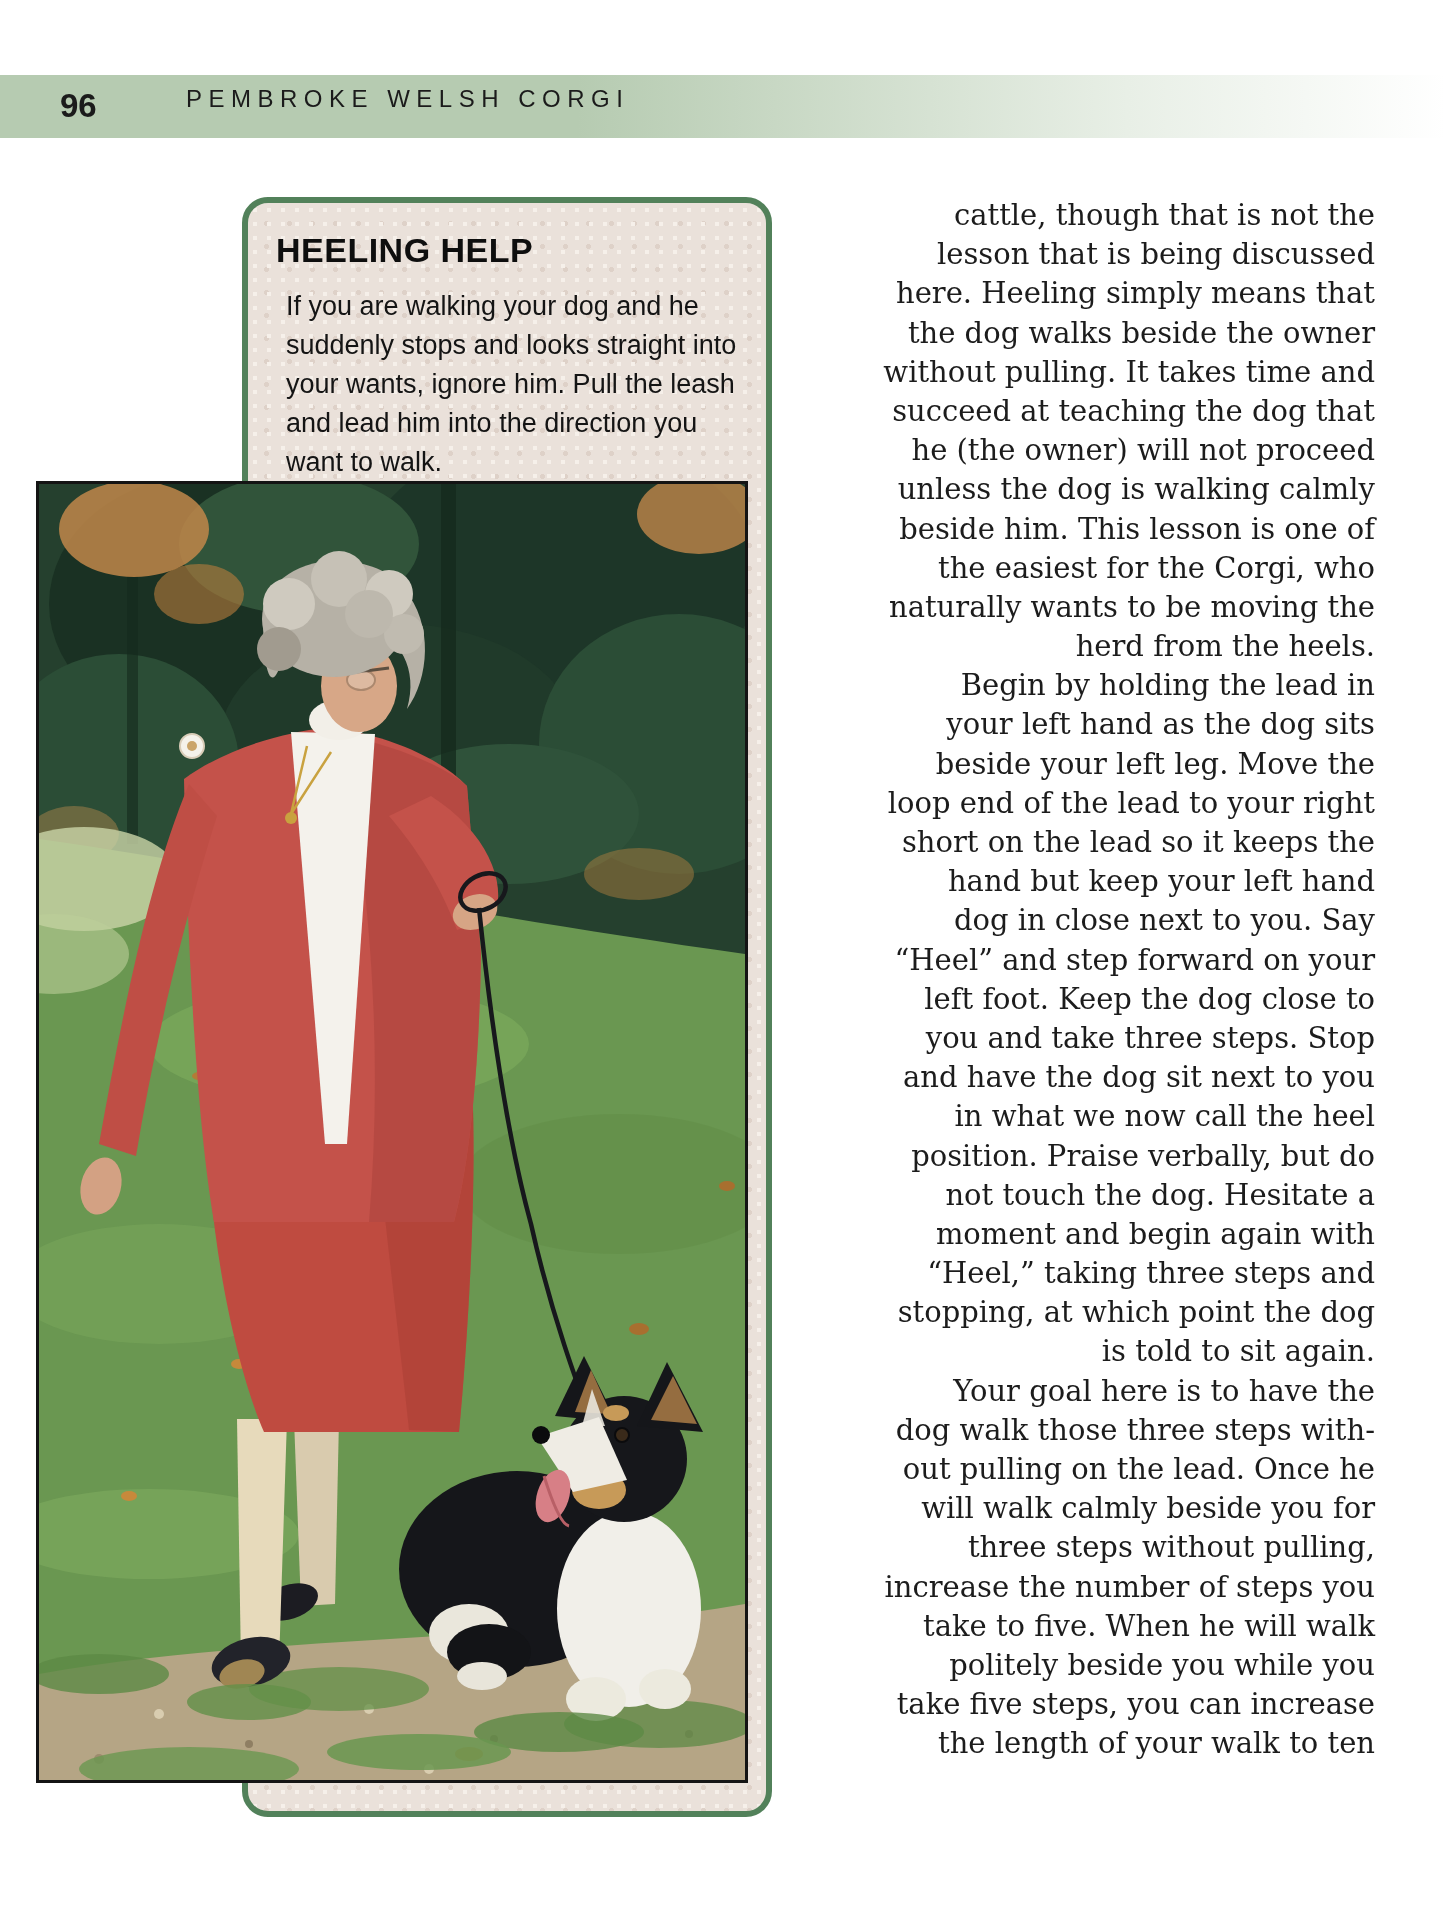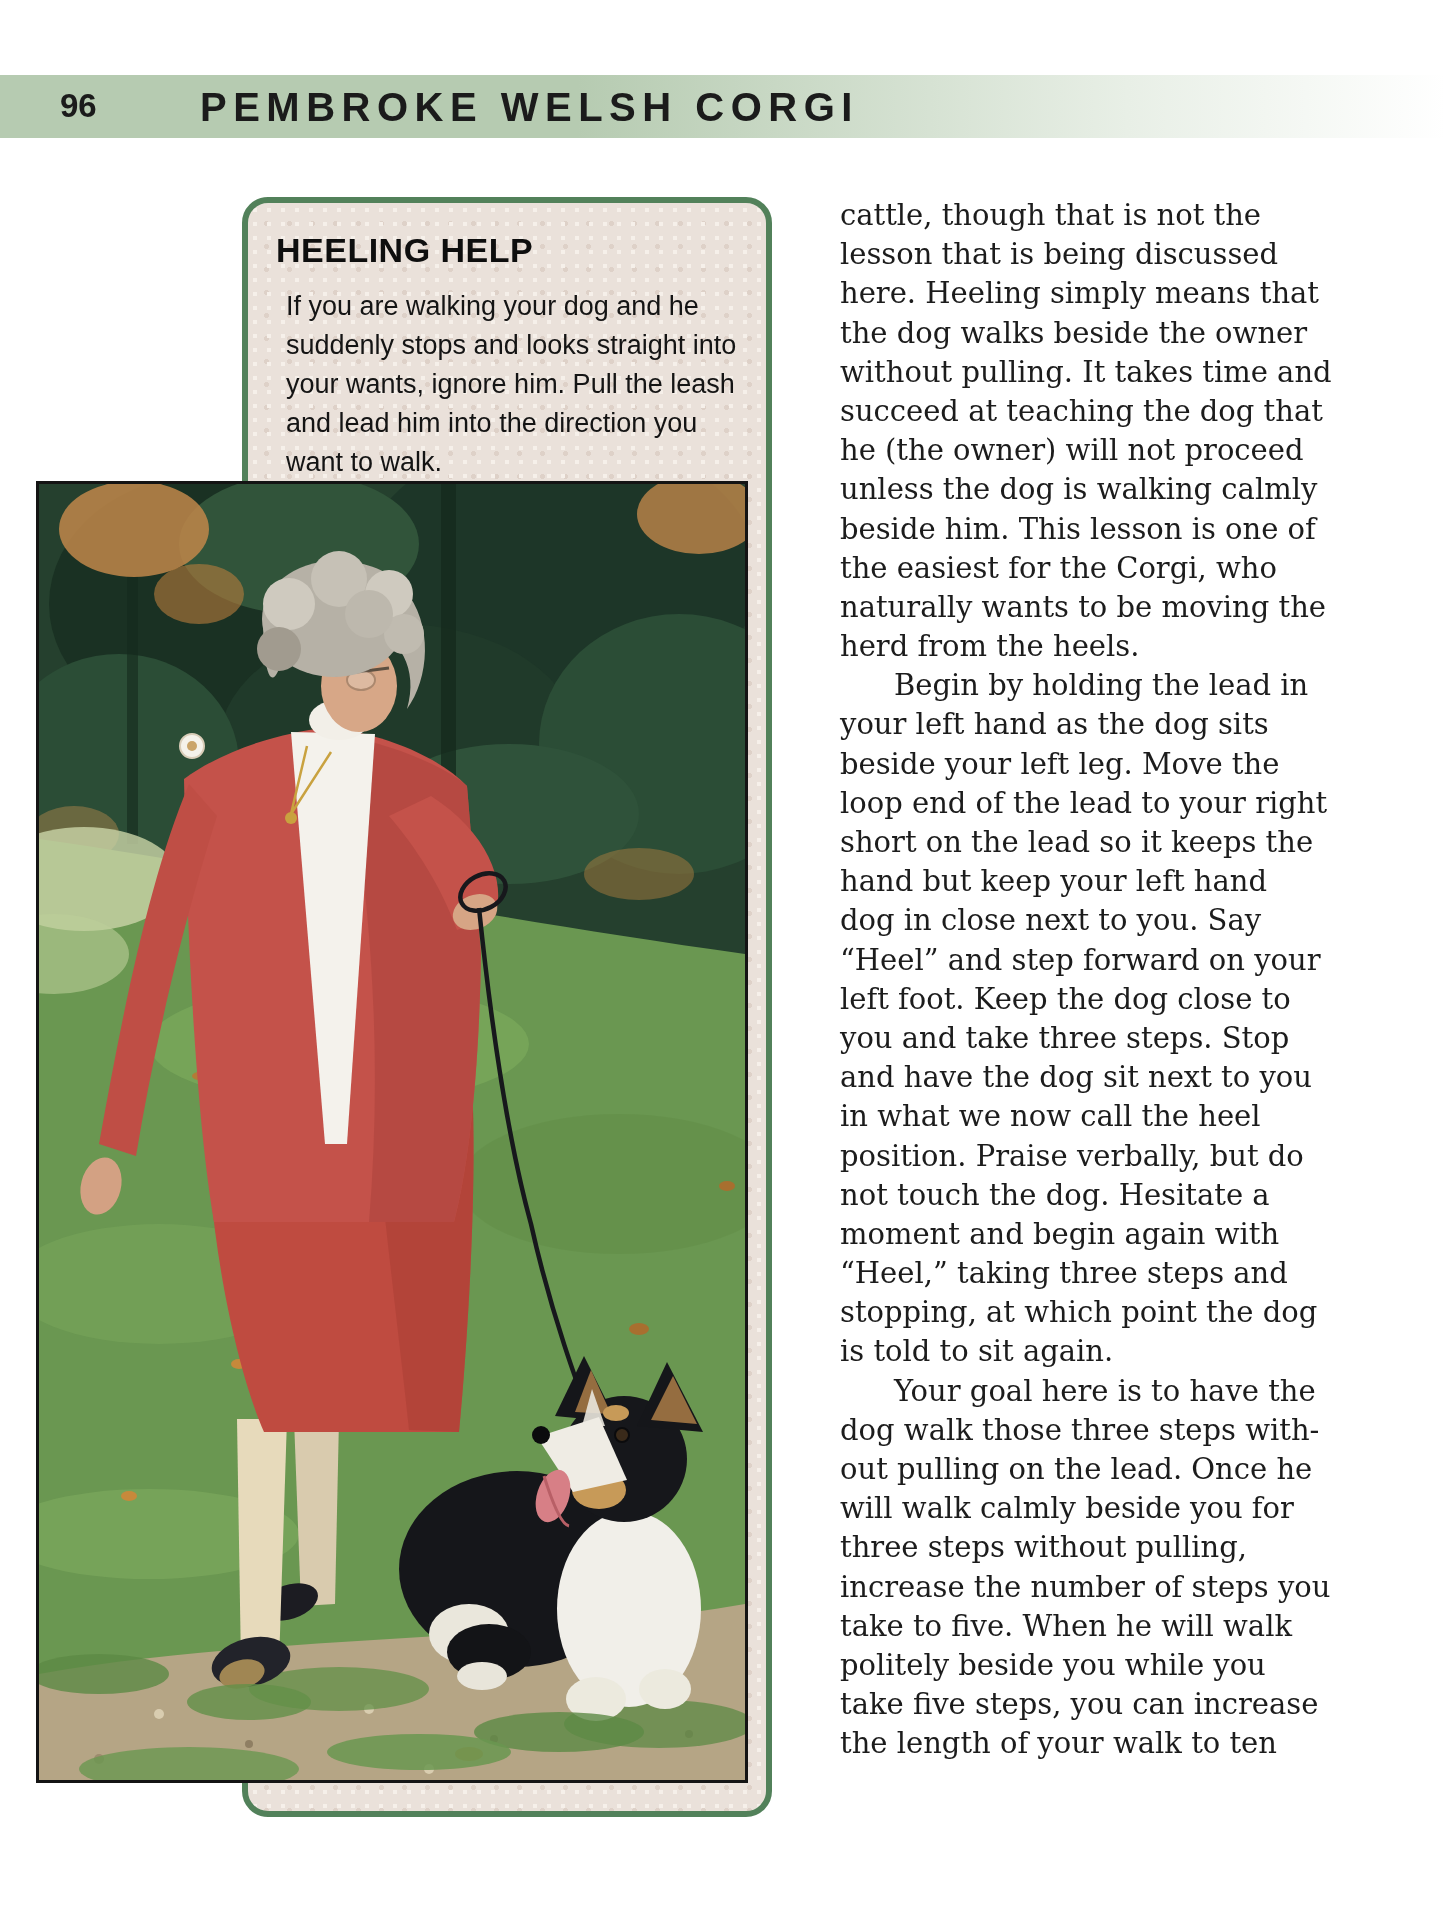--- a/index.html
+++ b/index.html
@@ -10,22 +10,22 @@
   
   .header-band{
     position:absolute;left:0;top:75px;width:1445px;height:63px;
     background:linear-gradient(to right,#b6cbb1 0%,#b6cbb1 40%,#e8efe6 78%,#ffffff 100%);
   }
   .page-num{
     position:absolute;left:60px;top:12px;
     font-size:33px;font-weight:700;color:#1b1b1b;
   }
   .header-title{
-    position:absolute;left:200px;top:10px;
-    font-size:40px;font-weight:700;letter-spacing:6.5px;color:#1b1b1b;
+    position:absolute;left:186px;top:10px;
+    font-size:24px;font-weight:400;letter-spacing:6.5px;color:#1b1b1b;
     white-space:nowrap;
   }
   
   .heel-box{
     position:absolute;left:242px;top:197px;width:530px;height:1620px;
     box-sizing:border-box;border:6px solid #52815a;border-radius:26px;
     background-color:#eae1da;
     background-image:
       radial-gradient(#f6f0ea 22%, rgba(0,0,0,0) 23%),
       radial-gradient(#ded1c8 16%, rgba(0,0,0,0) 17%);
@@ -45,21 +45,21 @@
   .photo{
     position:absolute;left:39px;top:484px;width:706px;height:1296px;
     box-sizing:content-box;border:3px solid #141414;background:#34523c;
     margin-left:-3px;margin-top:-3px;
   }
   .photo svg{display:block;width:706px;height:1296px;}
   
   .article{
     position:absolute;left:840px;top:196px;width:535px;
     font-family:"DejaVu Serif","Liberation Serif",serif;
-    font-size:29px;color:#1c1c1c;
+    font-size:29px;color:#1c1c1c;text-align:right;
   }
   .ln{height:39.2px;line-height:39.2px;white-space:nowrap;}
   .ln.ind{padding-left:54px;}
 </style>
 </head>
 <body>
 
 <div class="header-band">
   <div class="page-num">96</div>
   <div class="header-title">PEMBROKE WELSH CORGI</div>

